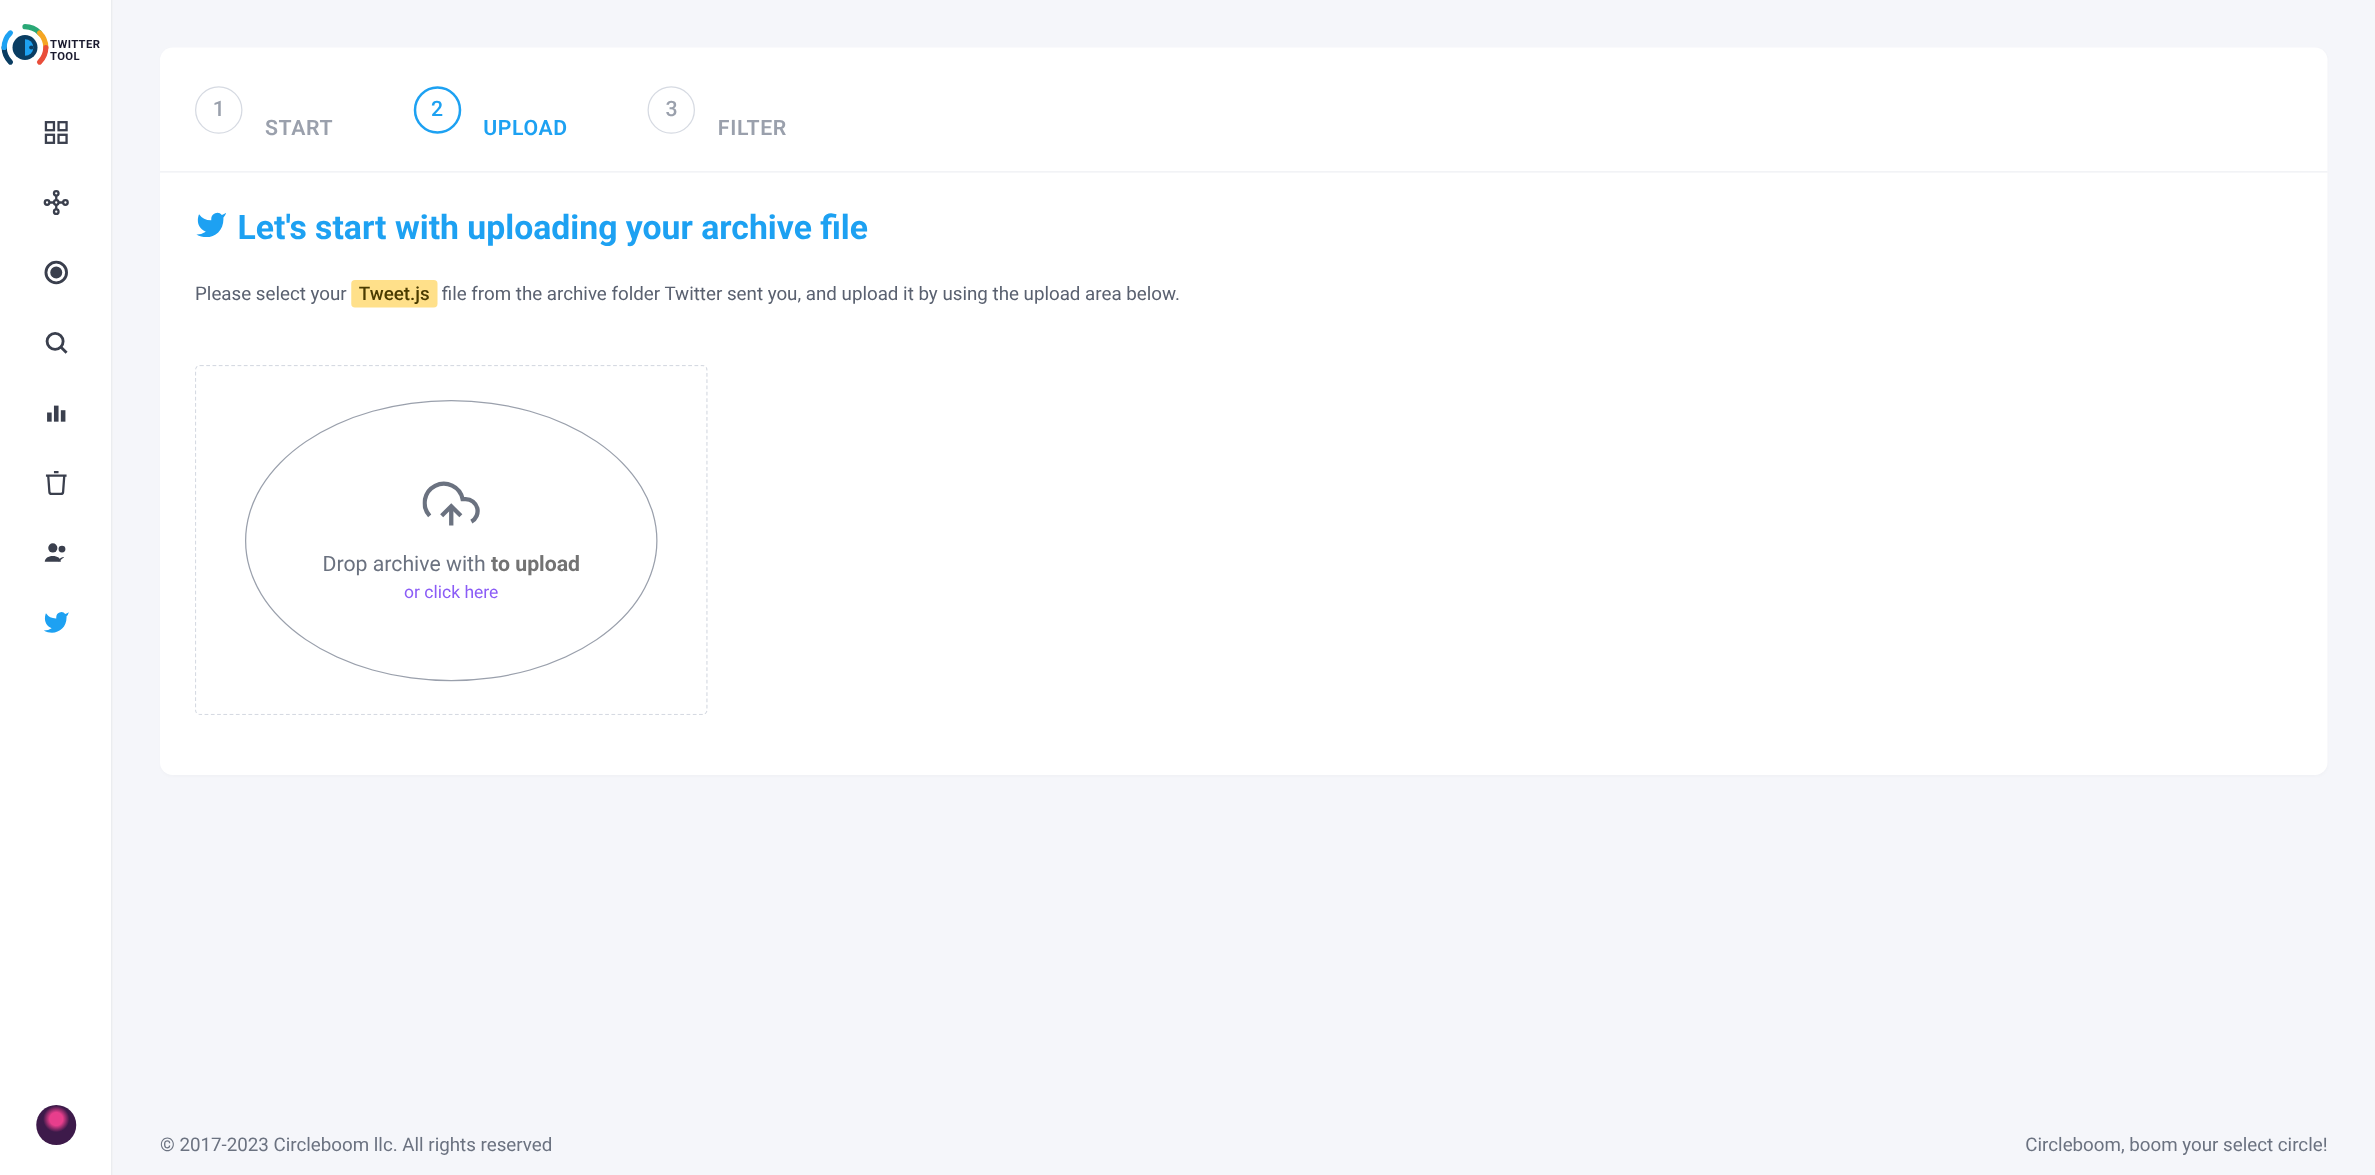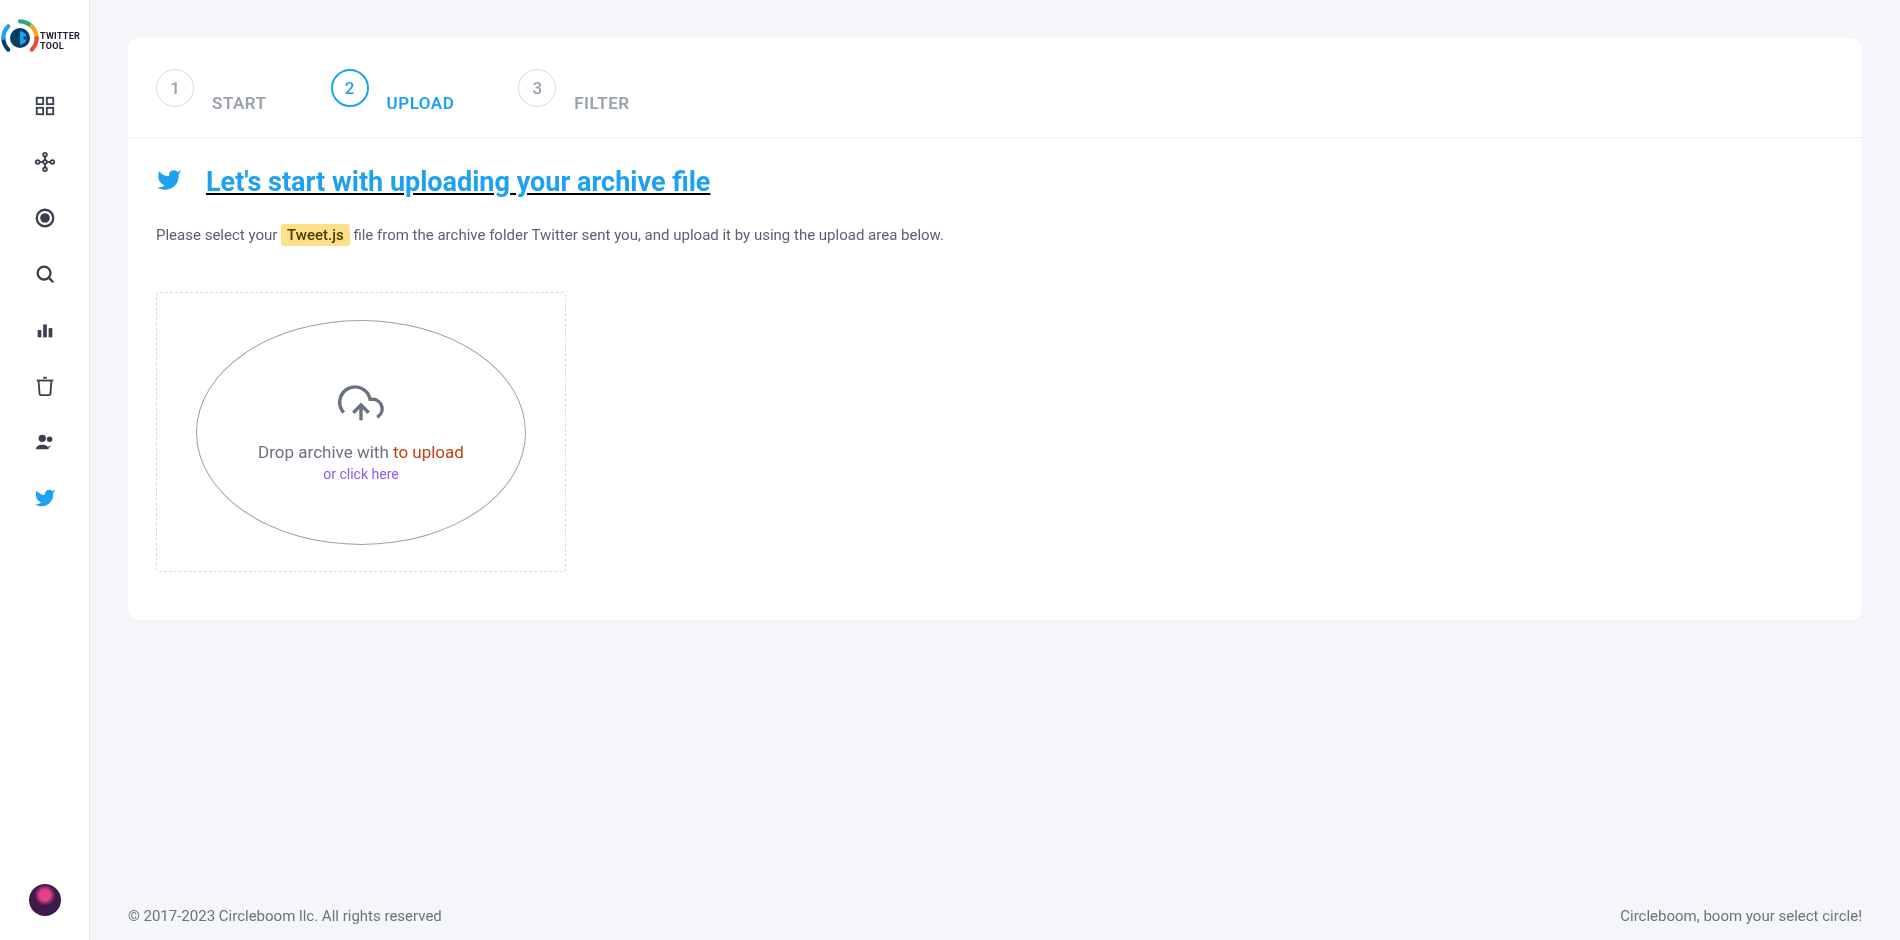--- a/index.html
+++ b/index.html
@@ -51,41 +51,41 @@
   width: 38px; height: 38px; border-radius: 50%;
   border: 1.5px solid #d6dae2;
   display: flex; align-items: center; justify-content: center;
   font-size: 17px; color: #9aa0ac; font-weight: 500;
 }
 .step-label { font-size: 17px; font-weight: 600; color: #9aa0ac; letter-spacing: 0.5px; margin-top: 31px; }
 .step.active .step-num { border-color: #1DA1F2; color: #1DA1F2; border-width: 2px; }
 .step.active .step-label { color: #1DA1F2; }
 
 .content { padding: 28px 28px 48px 28px; }
-.title-row { display: flex; align-items: center; gap: 24px; margin-bottom: 28px; text-decoration: underline;}
+.title-row { display: flex; align-items: center; gap: 8px; margin-bottom: 28px;}
 .title-row svg { color: #1DA1F2; }
 .title-text { font-size: 27px; font-weight: 700; color: #1DA1F2; }
 .instruction { font-size: 15px; color: #5a6170; margin-bottom: 48px;}
 .hl { background: #ffe08a; padding: 2px 6px; border-radius: 3px; color: #4a3b00; font-weight: 500;}
 .dropzone-outer {
   width: 410px; height: 280px;
   border: 1px dashed #d6dae2;
   border-radius: 4px;
   display: flex; align-items: center; justify-content: center;
 }
 .dropzone {
   width: 330px; height: 225px;
   border: 1.5px solid #9aa0ac;
   border-radius: 50%;
   display: flex; flex-direction: column; align-items: center; justify-content: center;
   cursor: pointer;
 }
 .dropzone svg { color: #6b7280; margin-bottom: 10px;}
 .dz-line1 { font-size: 17px; color: #6b7280; }
-.dz-line1 b { font-weight: 400; color: #c2410c;}
+.dz-line1 b { font-weight: 700; color: #737373;}
 .dz-line2 { font-size: 14px; color: #8b5cf6; margin-top: 4px; text-align: center;}
 
 .footer {
   position: absolute; bottom: 15px; left: 90px; right: 0;
   height: 56px;
   display: flex; align-items: flex-end;
   padding: 0 38px;
   font-size: 15px; color: #6b7280;
 }
 .footer-left { flex: 0 0 auto; }

